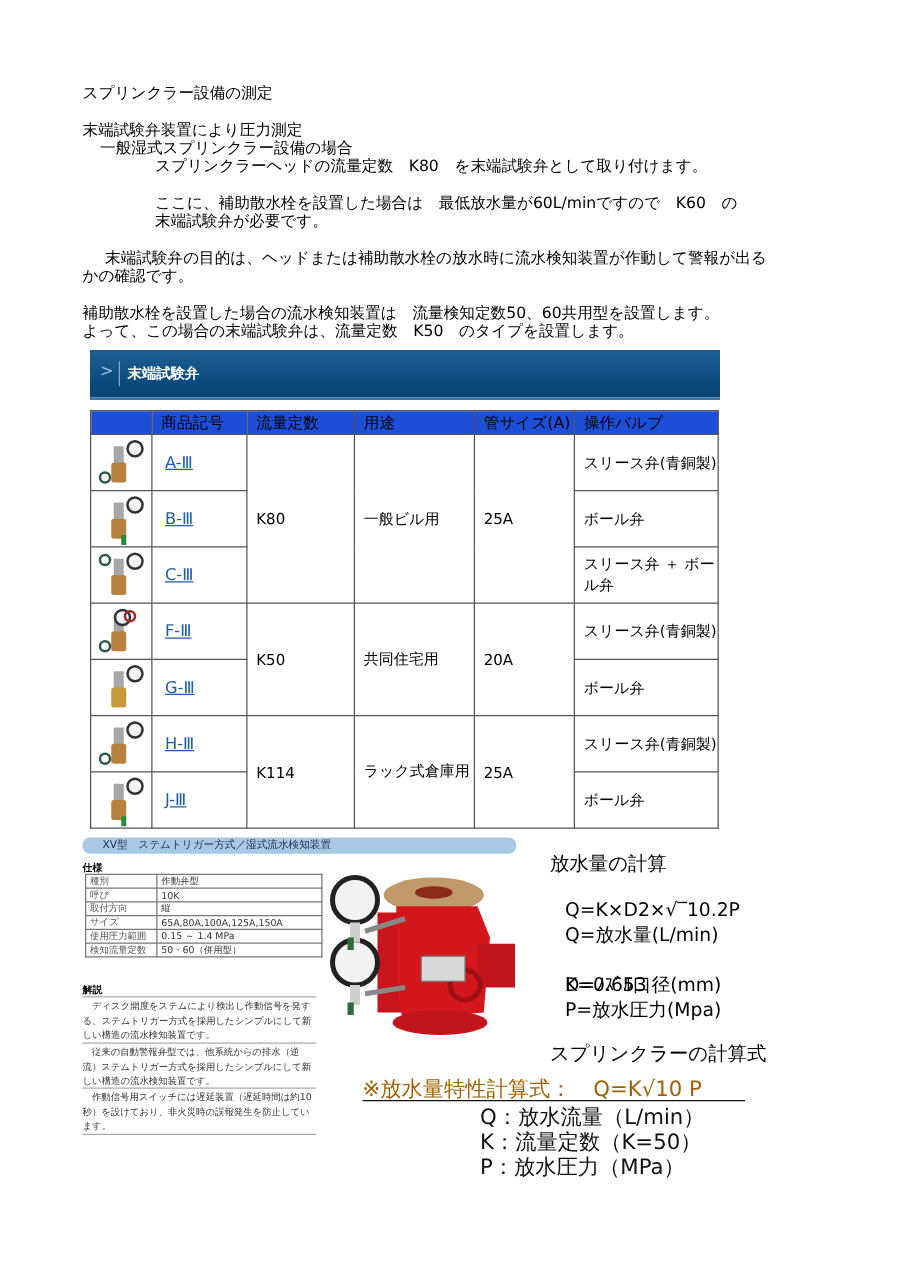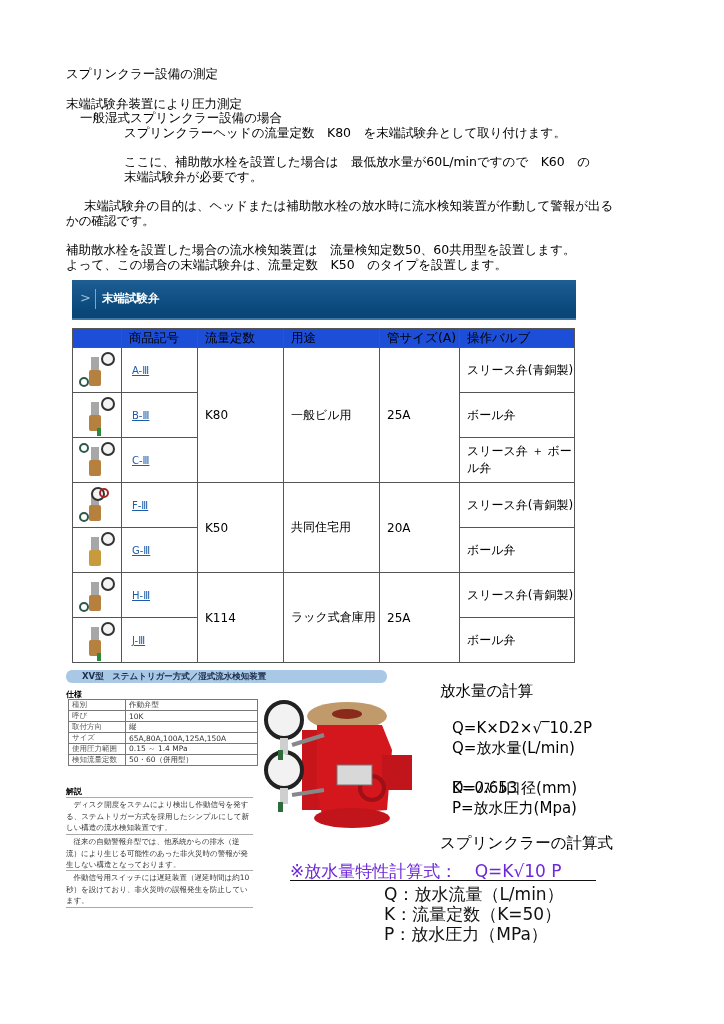--- a/index.html
+++ b/index.html
@@ -17,51 +17,51 @@
   .bar .ttl { position:absolute; left:30px; top:11px; color:#fff; font-size:11.5px; font-weight:bold; }
 
   
   table.vt { position:absolute; left:72px; top:328px; width:503px; border-collapse:collapse;
              font-size:12px; }
   table.vt th, table.vt td { border:1px solid #555; padding:0 0 0 7px; text-align:left; vertical-align:middle; }
   table.vt th { background:#1d4ed8; height:18px; font-weight:normal; font-size:12.5px; }
   table.vt td { height:44px; }
   table.vt td.img { padding:0; width:48px; }
   table.vt td.code { width:65px; padding-left:10px; }
-  table.vt a { color:#1d5ca8; text-decoration:underline; font-size:10px; }
+  table.vt a { color:#1d5ca8; text-decoration:underline; font-size:13px; }
   .valve { position:relative; width:44px; height:42px; margin:0 auto; }
   .valve .gauge { position:absolute; right:4px; top:3px; width:14px; height:14px; border-radius:50%;
                   background:#f3f3f3; border:2px solid #333; box-sizing:border-box; }
   .valve .stem { position:absolute; left:16px; top:8px; width:8px; height:14px; background:#a7a7a7; }
   .valve .body { position:absolute; left:14px; top:21px; width:12px; height:16px; background:#b6803f; border-radius:2px; }
   .valve .handle { position:absolute; left:4px; top:28px; width:10px; height:10px; border-radius:50%;
                    border:2px solid #2f5a4a; box-sizing:border-box; }
   .valve .handle.green { border:none; left:22px; top:34px; width:4px; height:8px; border-radius:0; background:#2b8a3e; }
   .valve .handle.red { border-color:#a3262a; left:24px; top:4px; }
 
   
-  .xvbar { position:absolute; left:66px; top:670px; width:321px; height:13px; background:#a9c8e6;
-           border-radius:6px; font-size:8.5px; font-weight:bold; color:#1a2d4a; padding-left:16px; box-sizing:border-box; line-height:13px; }
+  .xvbar { position:absolute; left:66px; top:670px; width:347px; height:13px; background:#a9c8e6;
+           border-radius:6px; font-size:8.5px; font-weight:normal; color:#1a2d4a; padding-left:16px; box-sizing:border-box; line-height:13px; }
   .spec-h { position:absolute; left:66px; top:689px; font-size:8px; font-weight:bold; }
   table.spec { position:absolute; left:68px; top:699px; border-collapse:collapse; font-size:7.5px; color:#333; }
   table.spec td { border:1px solid #777; height:10px; padding:0 3px; white-space:nowrap; }
   table.spec td.k { width:50px; color:#555;margin-top:29px; }
   table.spec td.v { width:125px; }
   .exp-h { position:absolute; left:66px; top:786px; font-size:8px; font-weight:bold; }
   .exp { position:absolute; left:66px; width:187px; font-size:7.5px; line-height:11.5px; color:#333;
          border-top:1px solid #aaa; padding-top:1px; }
   .exp:last-of-type { }
 
   
   .av { position:absolute; left:262px; top:690px; width:160px; height:150px; }
 
   
   .fh { position:absolute; left:440px; font-size:15.5px; font-weight:normal; }
   .fl { position:absolute; left:452px; font-size:15px; line-height:19px; }
-  .charbox { position:absolute; left:290px; top:860px; font-size:17px; font-family:"DejaVu Sans", sans-serif; color:#6d28d9; }
+  .charbox { position:absolute; left:290px; top:860px; font-size:17px; font-family:"DejaVu Sans", sans-serif; color:#a16207; }
   .charline { position:absolute; left:290px; top:880px; width:306px; height:1px; background:#111; }
   .cdef { position:absolute; left:384px; font-size:17px; line-height:20px; color:#111; }
 </style>
 </head>
 <body>
 
 <div class="t" style="left:66px;top:66px;">スプリンクラー設備の測定</div>
 <div class="t" style="left:66px;top:96px;">末端試験弁装置により圧力測定</div>
 <div class="t" style="left:80px;top:110px;">一般湿式スプリンクラー設備の場合</div>
 <div class="t indent" style="top:125px;">スプリンクラーヘッドの流量定数　K80　を末端試験弁として取り付けます。</div>
@@ -211,21 +211,21 @@
         <td class="v">0.15 ～ 1.4 MPa</td>
       </tr>
   <tr>
         <td class="k">検知流量定数</td>
         <td class="v">50・60（併用型）</td>
       </tr>
 </tbody>
   </table>
 <div class="exp-h">解説</div>
 <div class="exp" style="top:797px;white-space:normal;">　ディスク開度をステムにより検出し作動信号を発する、ステムトリガー方式を採用したシンプルにして新しい構造の流水検知装置です。</div>
-<div class="exp" style="top:834px;white-space:normal;">　従来の自動警報弁型では、他系統からの排水（逆流）により生じる可能性のあった非火災時の警報が発生しない構造となっております。</div>
+<div class="exp" style="top:834px;white-space:normal;">　従来の自動警報弁型では、他系統からの排水（逆流）ステムトリガー方式を採用したシンプルにして新しい構造の流水検知装置です。</div>
 <div class="exp" style="top:870px;white-space:normal;border-bottom:1px solid #aaa;">　作動信号用スイッチには遅延装置（遅延時間は約10秒）を設けており、非火災時の誤報発生を防止しています。</div>
 
 <svg class="av" viewBox="0 0 160 150">
   <rect x="40" y="40" width="20" height="80" fill="#c8141b"></rect>
   <ellipse cx="85" cy="26" rx="40" ry="14" fill="#c09a6a"></ellipse>
   <ellipse cx="85" cy="24" rx="15" ry="5" fill="#8a2a1a"></ellipse>
   <path d="M55 35 L120 35 L130 60 L125 120 L60 125 L55 100 Z" fill="#d4171d"></path>
   <rect x="120" y="65" width="30" height="35" fill="#c2151b"></rect>
   <circle cx="110" cy="98" r="12" fill="none" stroke="#9e1016" stroke-width="4"></circle>
   <rect x="75" y="75" width="35" height="20" fill="#d8d8d8" stroke="#777"></rect>

